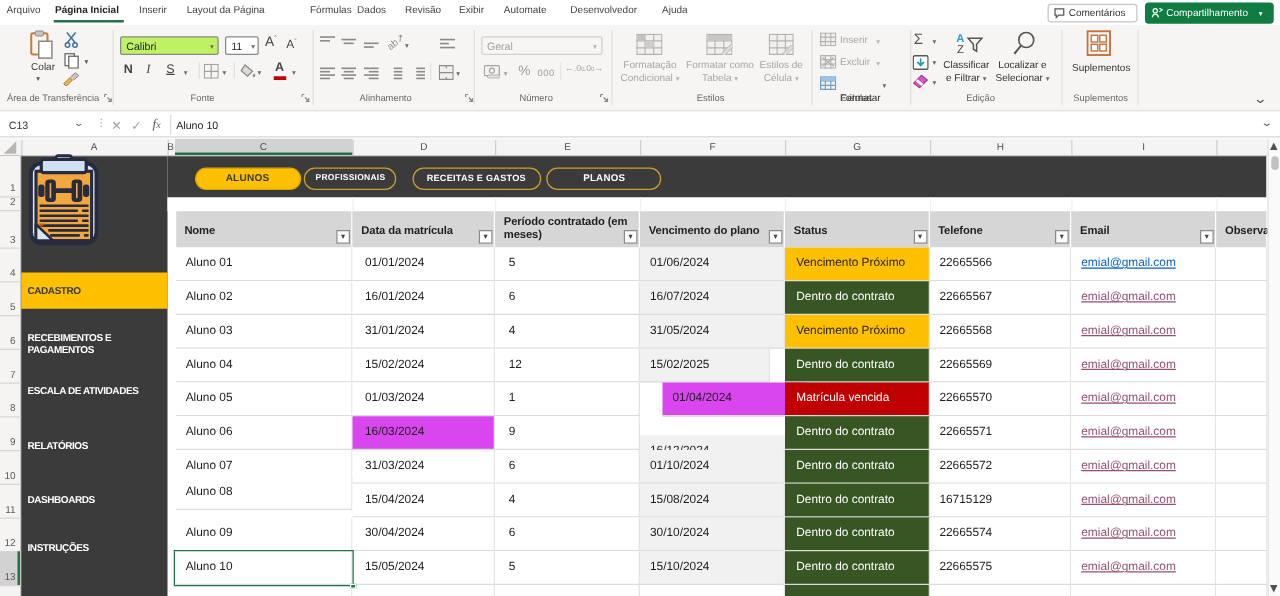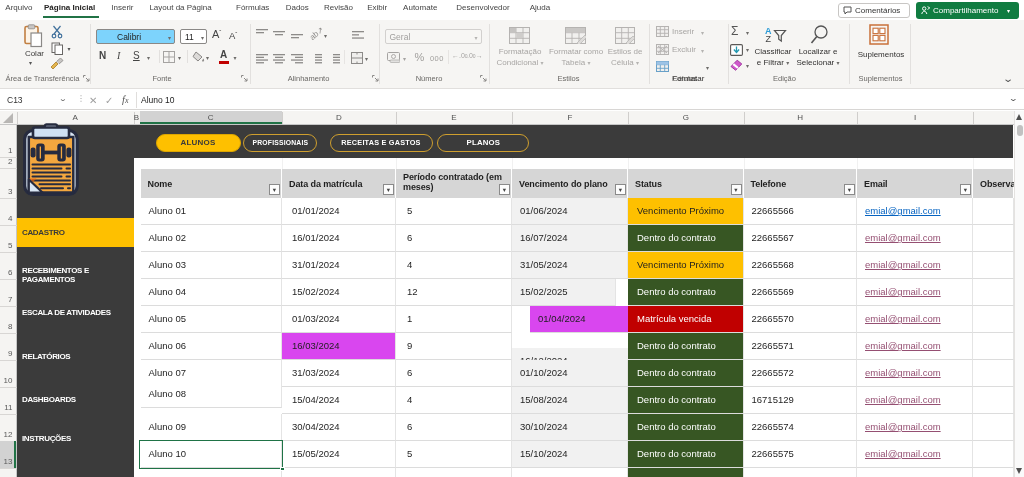--- a/index.html
+++ b/index.html
@@ -17,21 +17,21 @@
 .rn{position:absolute;font-size:8px;color:#5a5a5a;width:12.5px;text-align:right;}
 .cl{position:absolute;top:1px;font-size:8px;color:#505050;text-align:center;}
 </style></head>
 <body>
 
 <div class="a" style="left:0;top:0;width:1024px;height:20px;background:#fff;"></div>
 <div class="tab" style="left:5.3px;">Arquivo</div>
 <div class="tab" style="left:44px;font-weight:bold;color:#252423;">Página Inicial</div>
 <div class="tab" style="left:111.3px;">Inserir</div>
 <div class="tab" style="left:149.4px;">Layout da Página</div>
-<div class="tab" style="left:236px;text-align:right;">Fórmulas</div>
+<div class="tab" style="left:248px;text-align:right;">Fórmulas</div>
 <div class="tab" style="left:285.7px;">Dados</div>
 <div class="tab" style="left:324px;">Revisão</div>
 <div class="tab" style="left:367.2px;">Exibir</div>
 <div class="tab" style="left:403.1px;">Automate</div>
 <div class="tab" style="left:456.3px;">Desenvolvedor</div>
 <div class="tab" style="left:529.7px;">Ajuda</div>
 <div class="a" style="left:43.4px;top:16px;width:56px;height:2.2px;background:#217346;"></div>
 <div class="a" style="left:838px;top:2.5px;width:72px;height:15.5px;border:1px solid #c8c6c4;border-radius:3px;background:#fff;"></div>
 <svg class="a" style="left:843px;top:6px;" width="9" height="9" viewBox="0 0 9 9">
     <path d="M1 1h7v5h-4l-2 2v-2h-1z" fill="none" stroke="#555" stroke-width="1"></path>
@@ -89,21 +89,21 @@
 <svg class="a" style="left:51px;top:42px;" width="13" height="13" viewBox="0 0 13 13">
 <rect x="1" y="1" width="7.5" height="9.5" fill="#fff" stroke="#68666" stroke-width="1" stroke-opacity="0"></rect>
 <rect x="1" y="1" width="7.5" height="9.5" fill="#fff" stroke="#686664" stroke-width="1"></rect>
 <rect x="4" y="3" width="7.5" height="9.5" fill="#fff" stroke="#686664" stroke-width="1"></rect>
 </svg>
 <div class="a" style="left:67.5px;top:45px;font-size:6px;color:#555;">▾</div>
 <svg class="a" style="left:50px;top:58px;" width="14" height="11" viewBox="0 0 14 11">
 <path d="M1 9 L6 4 L8 6 L3 11 Z" fill="#e4b54d" stroke="#a77b2a" stroke-width="0.8"></path>
 <path d="M6.5 3.5 L10.5 0 L13 2.5 L9 6" fill="#c8c6c4" stroke="#8a8886" stroke-width="0.8"></path>
 </svg>
-<div class="a" style="left:96px;top:28.5px;width:79px;height:15.5px;background:#7dd3fc;border:1px solid #8a8886;border-radius:2px;font-size:8.5px;color:#222;line-height:14px;padding-left:20px;">Calibri<span style="position:absolute;right:3px;top:1px;" class="chev">▾</span></div>
+<div class="a" style="left:96px;top:28.5px;width:79px;height:15.5px;background:#bef264;border:1px solid #8a8886;border-radius:2px;font-size:8.5px;color:#222;line-height:14px;padding-left:4px;">Calibri<span style="position:absolute;right:3px;top:1px;" class="chev">▾</span></div>
 <div class="a" style="left:180px;top:28.5px;width:27px;height:15.5px;background:#fff;border:1px solid #8a8886;border-radius:2px;font-size:8.5px;color:#222;line-height:14px;padding-left:4px;">11<span style="position:absolute;right:2px;top:1px;" class="chev">▾</span></div>
 <div class="a" style="left:212px;top:28px;font-size:11px;color:#444;">A<span style="font-size:6px;vertical-align:4px;">ˆ</span></div>
 <div class="a" style="left:229px;top:29.5px;font-size:9.5px;color:#444;">A<span style="font-size:6px;vertical-align:3px;">ˇ</span></div>
 <div class="a" style="left:99px;top:50px;font-size:10px;font-weight:bold;color:#444;">N</div>
 <div class="a" style="left:117px;top:50px;font-size:10px;font-style:italic;color:#444;font-family:'Liberation Serif',serif;">I</div>
 <div class="a" style="left:133px;top:50px;font-size:10px;color:#444;text-decoration:underline;">S</div>
 <div class="a chev" style="left:147px;top:54px;">▾</div>
 <div class="a" style="left:158.7px;top:50px;width:1px;height:13px;background:#e2e0de;"></div>
 <svg class="a" style="left:163px;top:51px;" width="12" height="12" viewBox="0 0 12 12">
 <rect x="0.5" y="0.5" width="11" height="11" fill="none" stroke="#a5a3a1" stroke-width="1"></rect>

